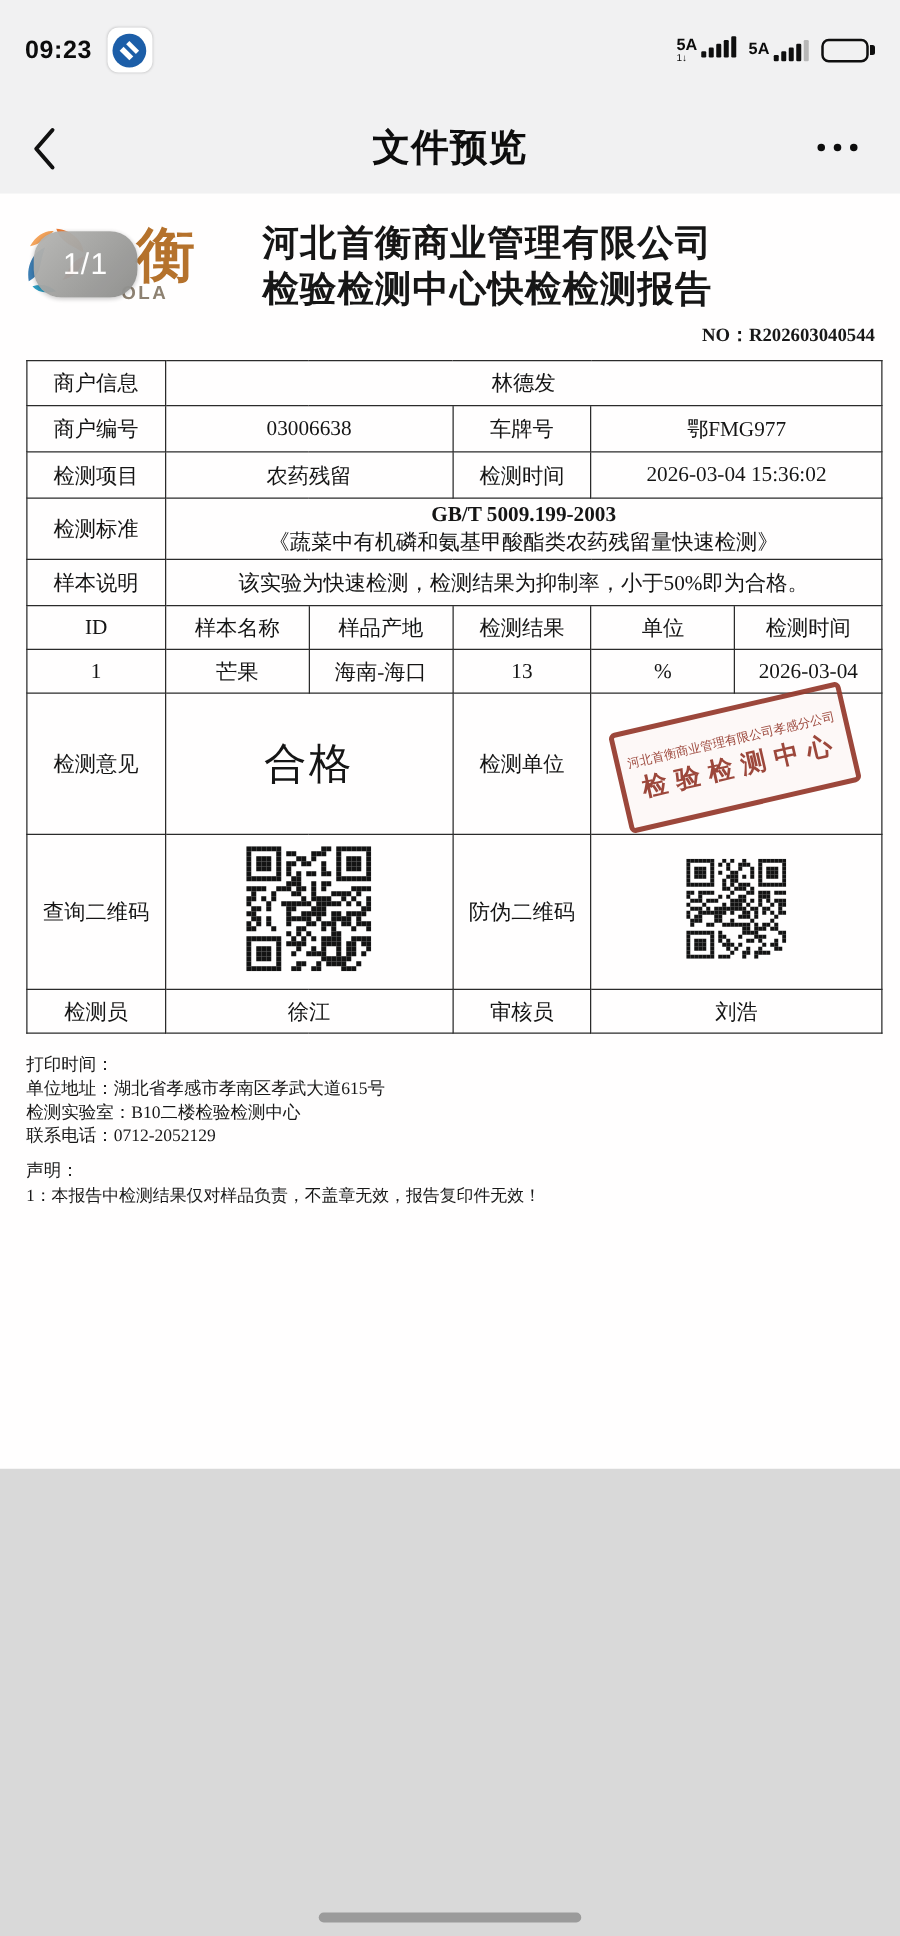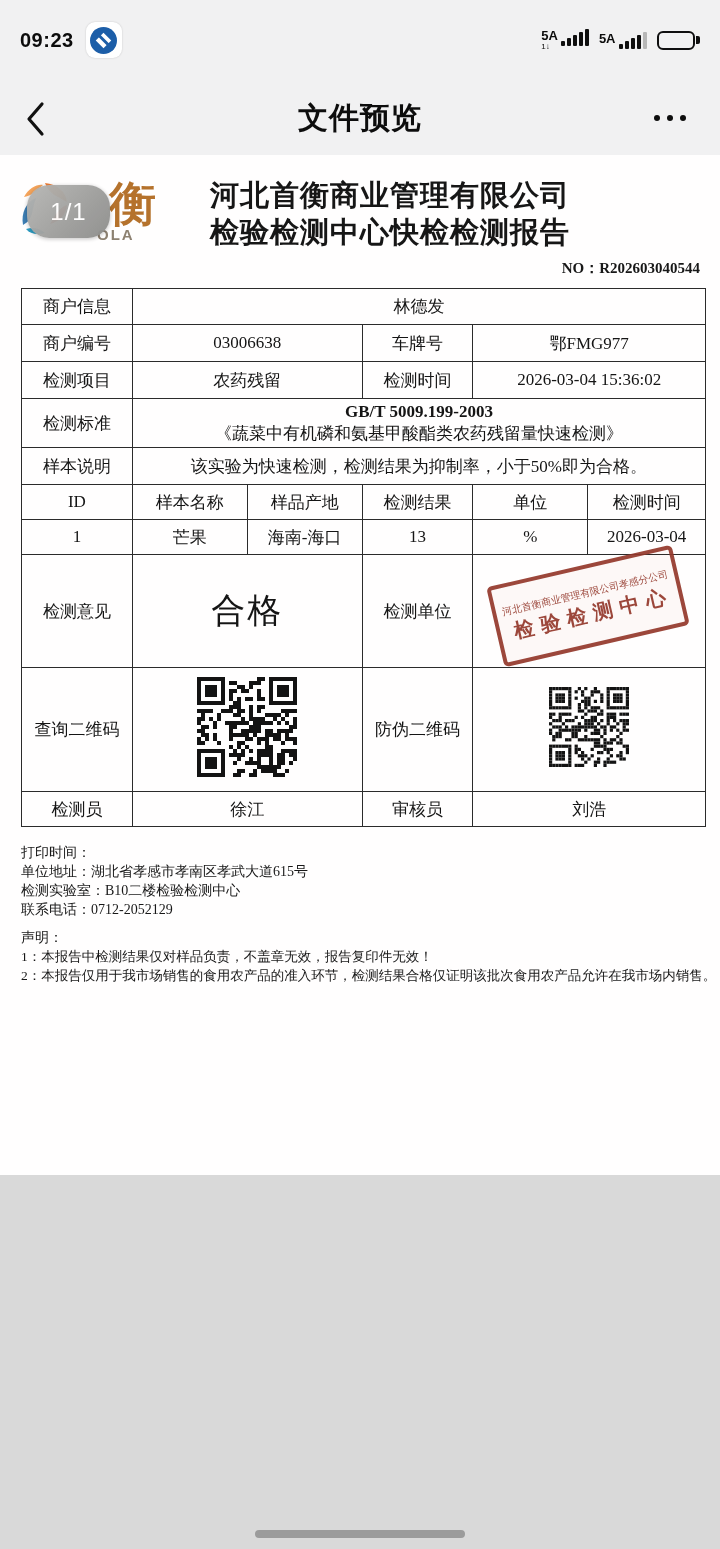--- a/index.html
+++ b/index.html
@@ -869,21 +869,20 @@
     </tbody>
       </table>
 
     <div class="doc-footer">
       <p>打印时间：</p>
       <p>单位地址：湖北省孝感市孝南区孝武大道615号</p>
       <p>检测实验室：B10二楼检验检测中心</p>
       <p>联系电话：0712-2052129</p>
       <p class="gap-top">声明：</p>
       <p class="statement">1：本报告中检测结果仅对样品负责，不盖章无效，报告复印件无效！</p>
-      <p class="statement">2：本报告仅用于我市场销售的食用农产品的准入环节，检测结果合格仅证明该批次食用农产品允许在我市场内销售。</p>
     </div>
   </div>
 
   <div class="bottom-area">
     <div class="home-indicator"></div>
   </div>
 
   <div class="page-badge">1/1</div>
 
 </div>

